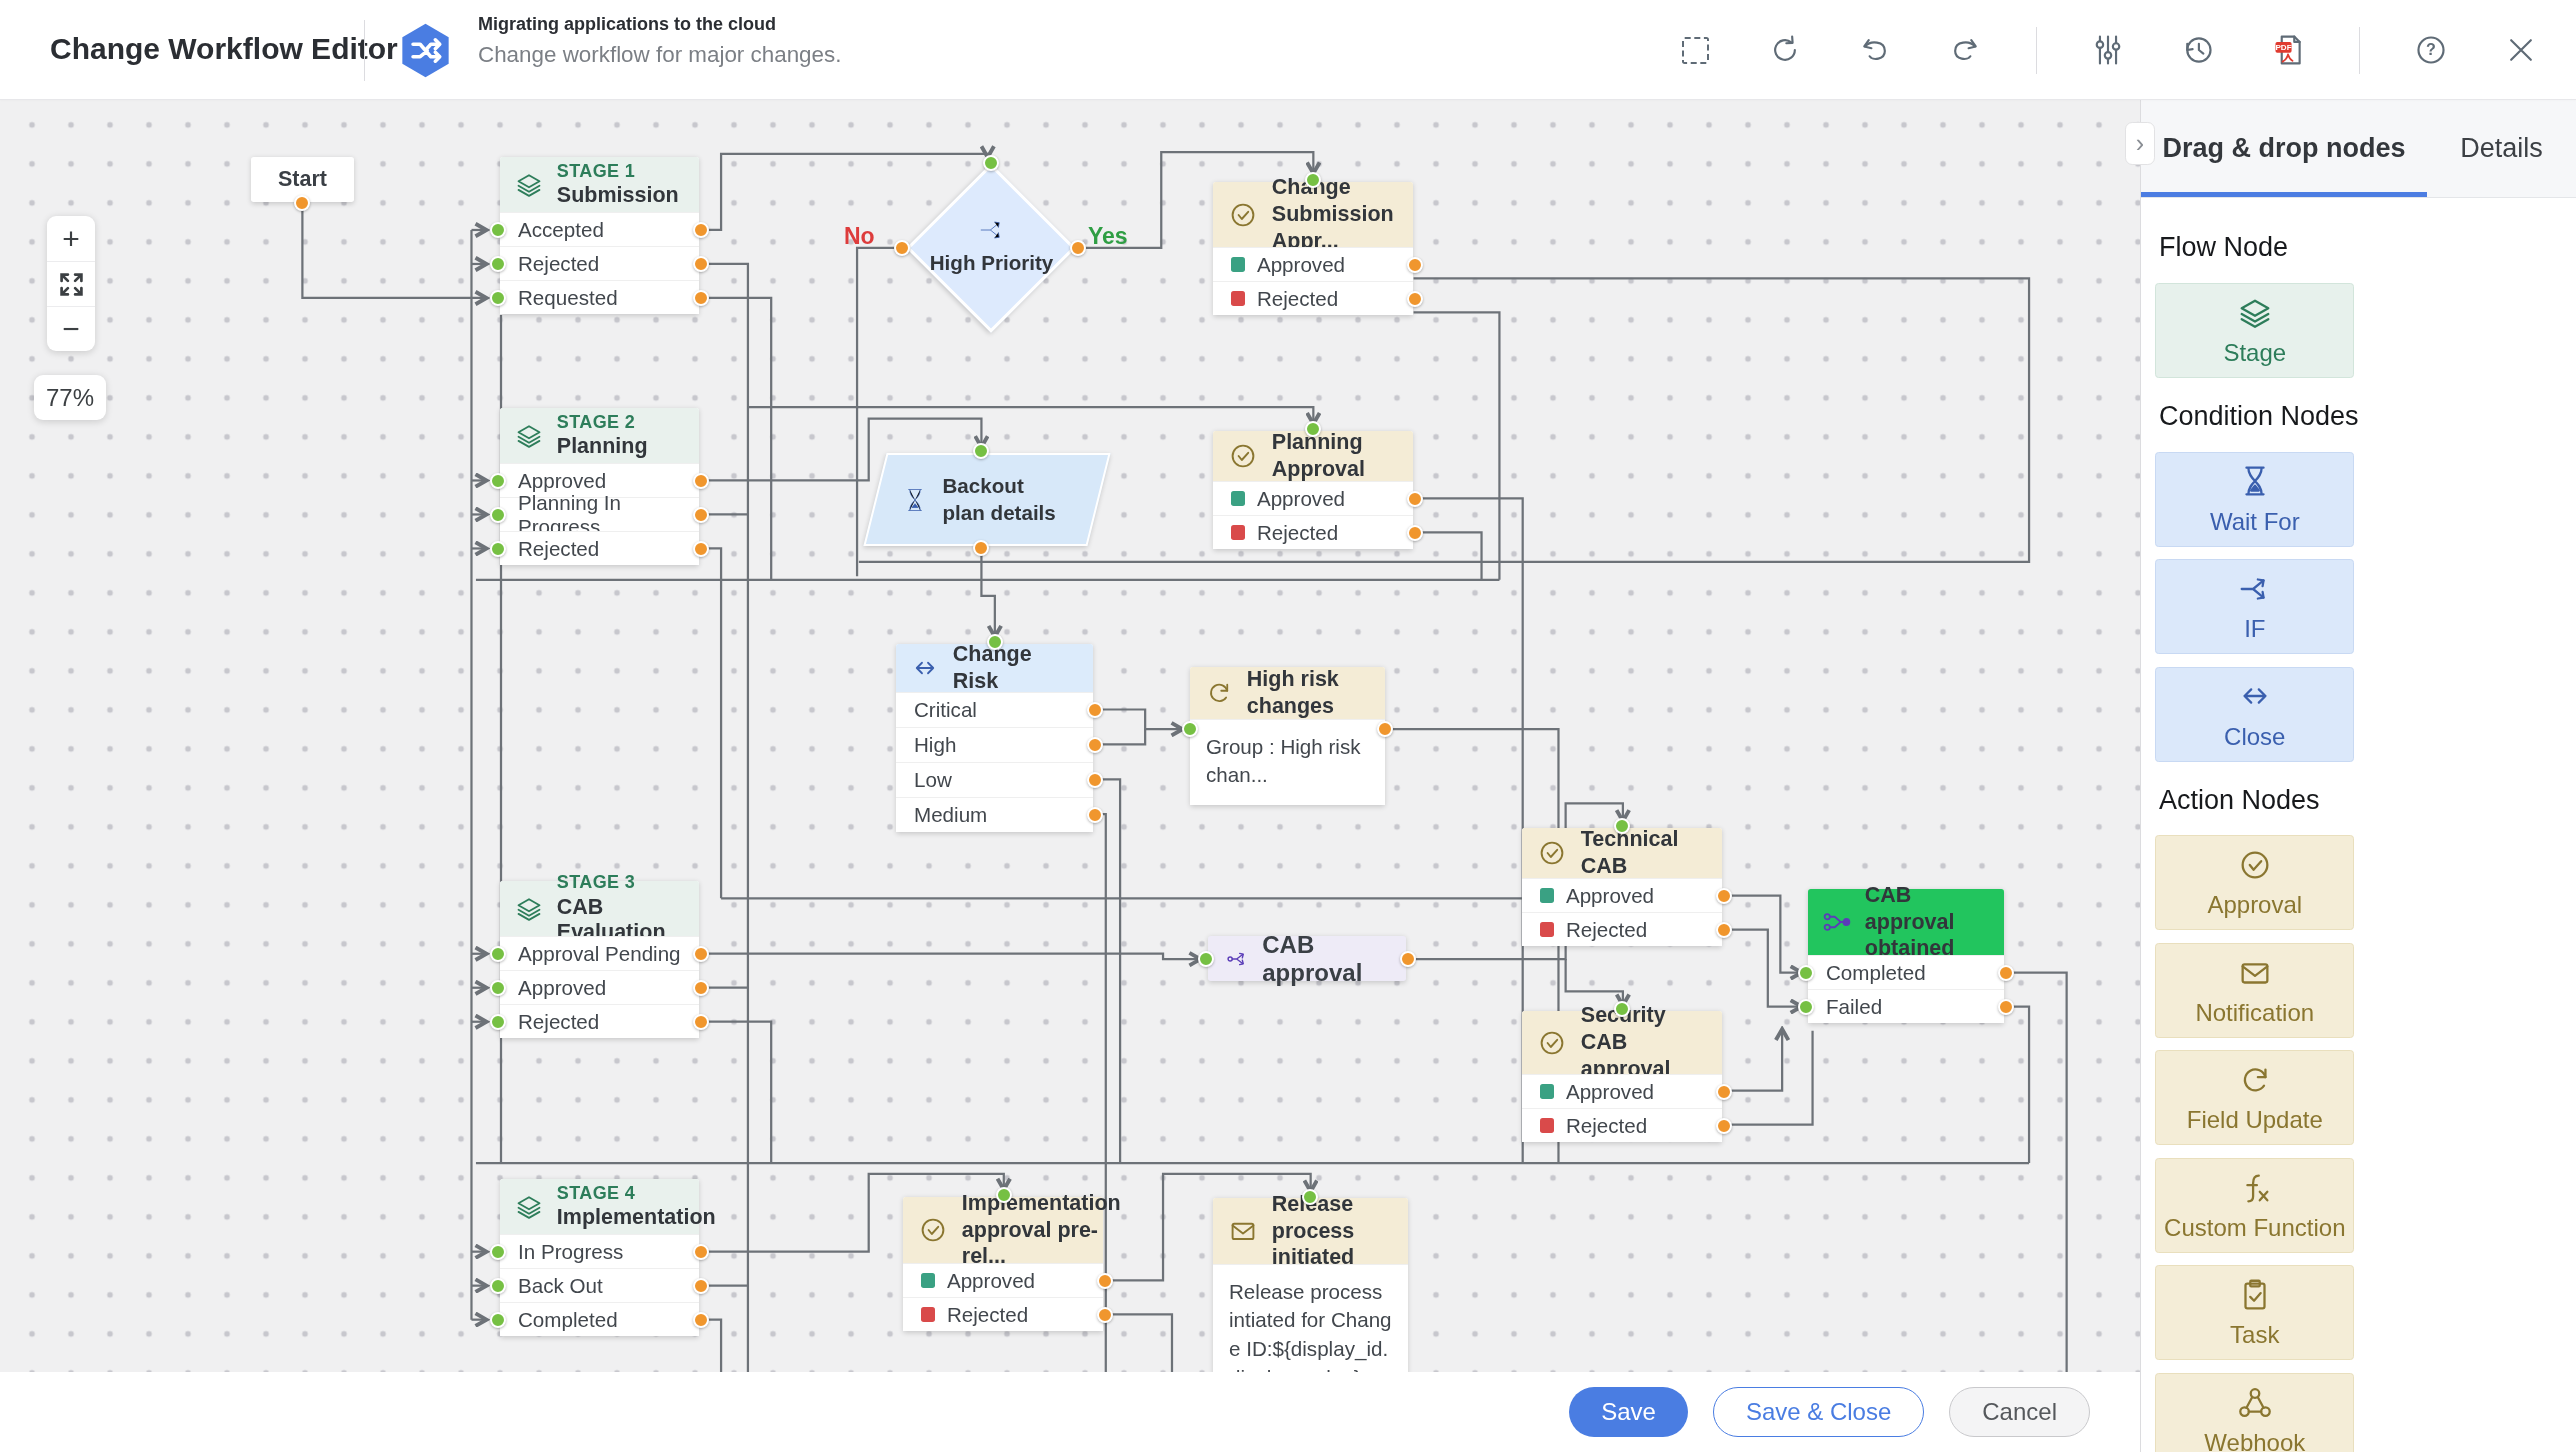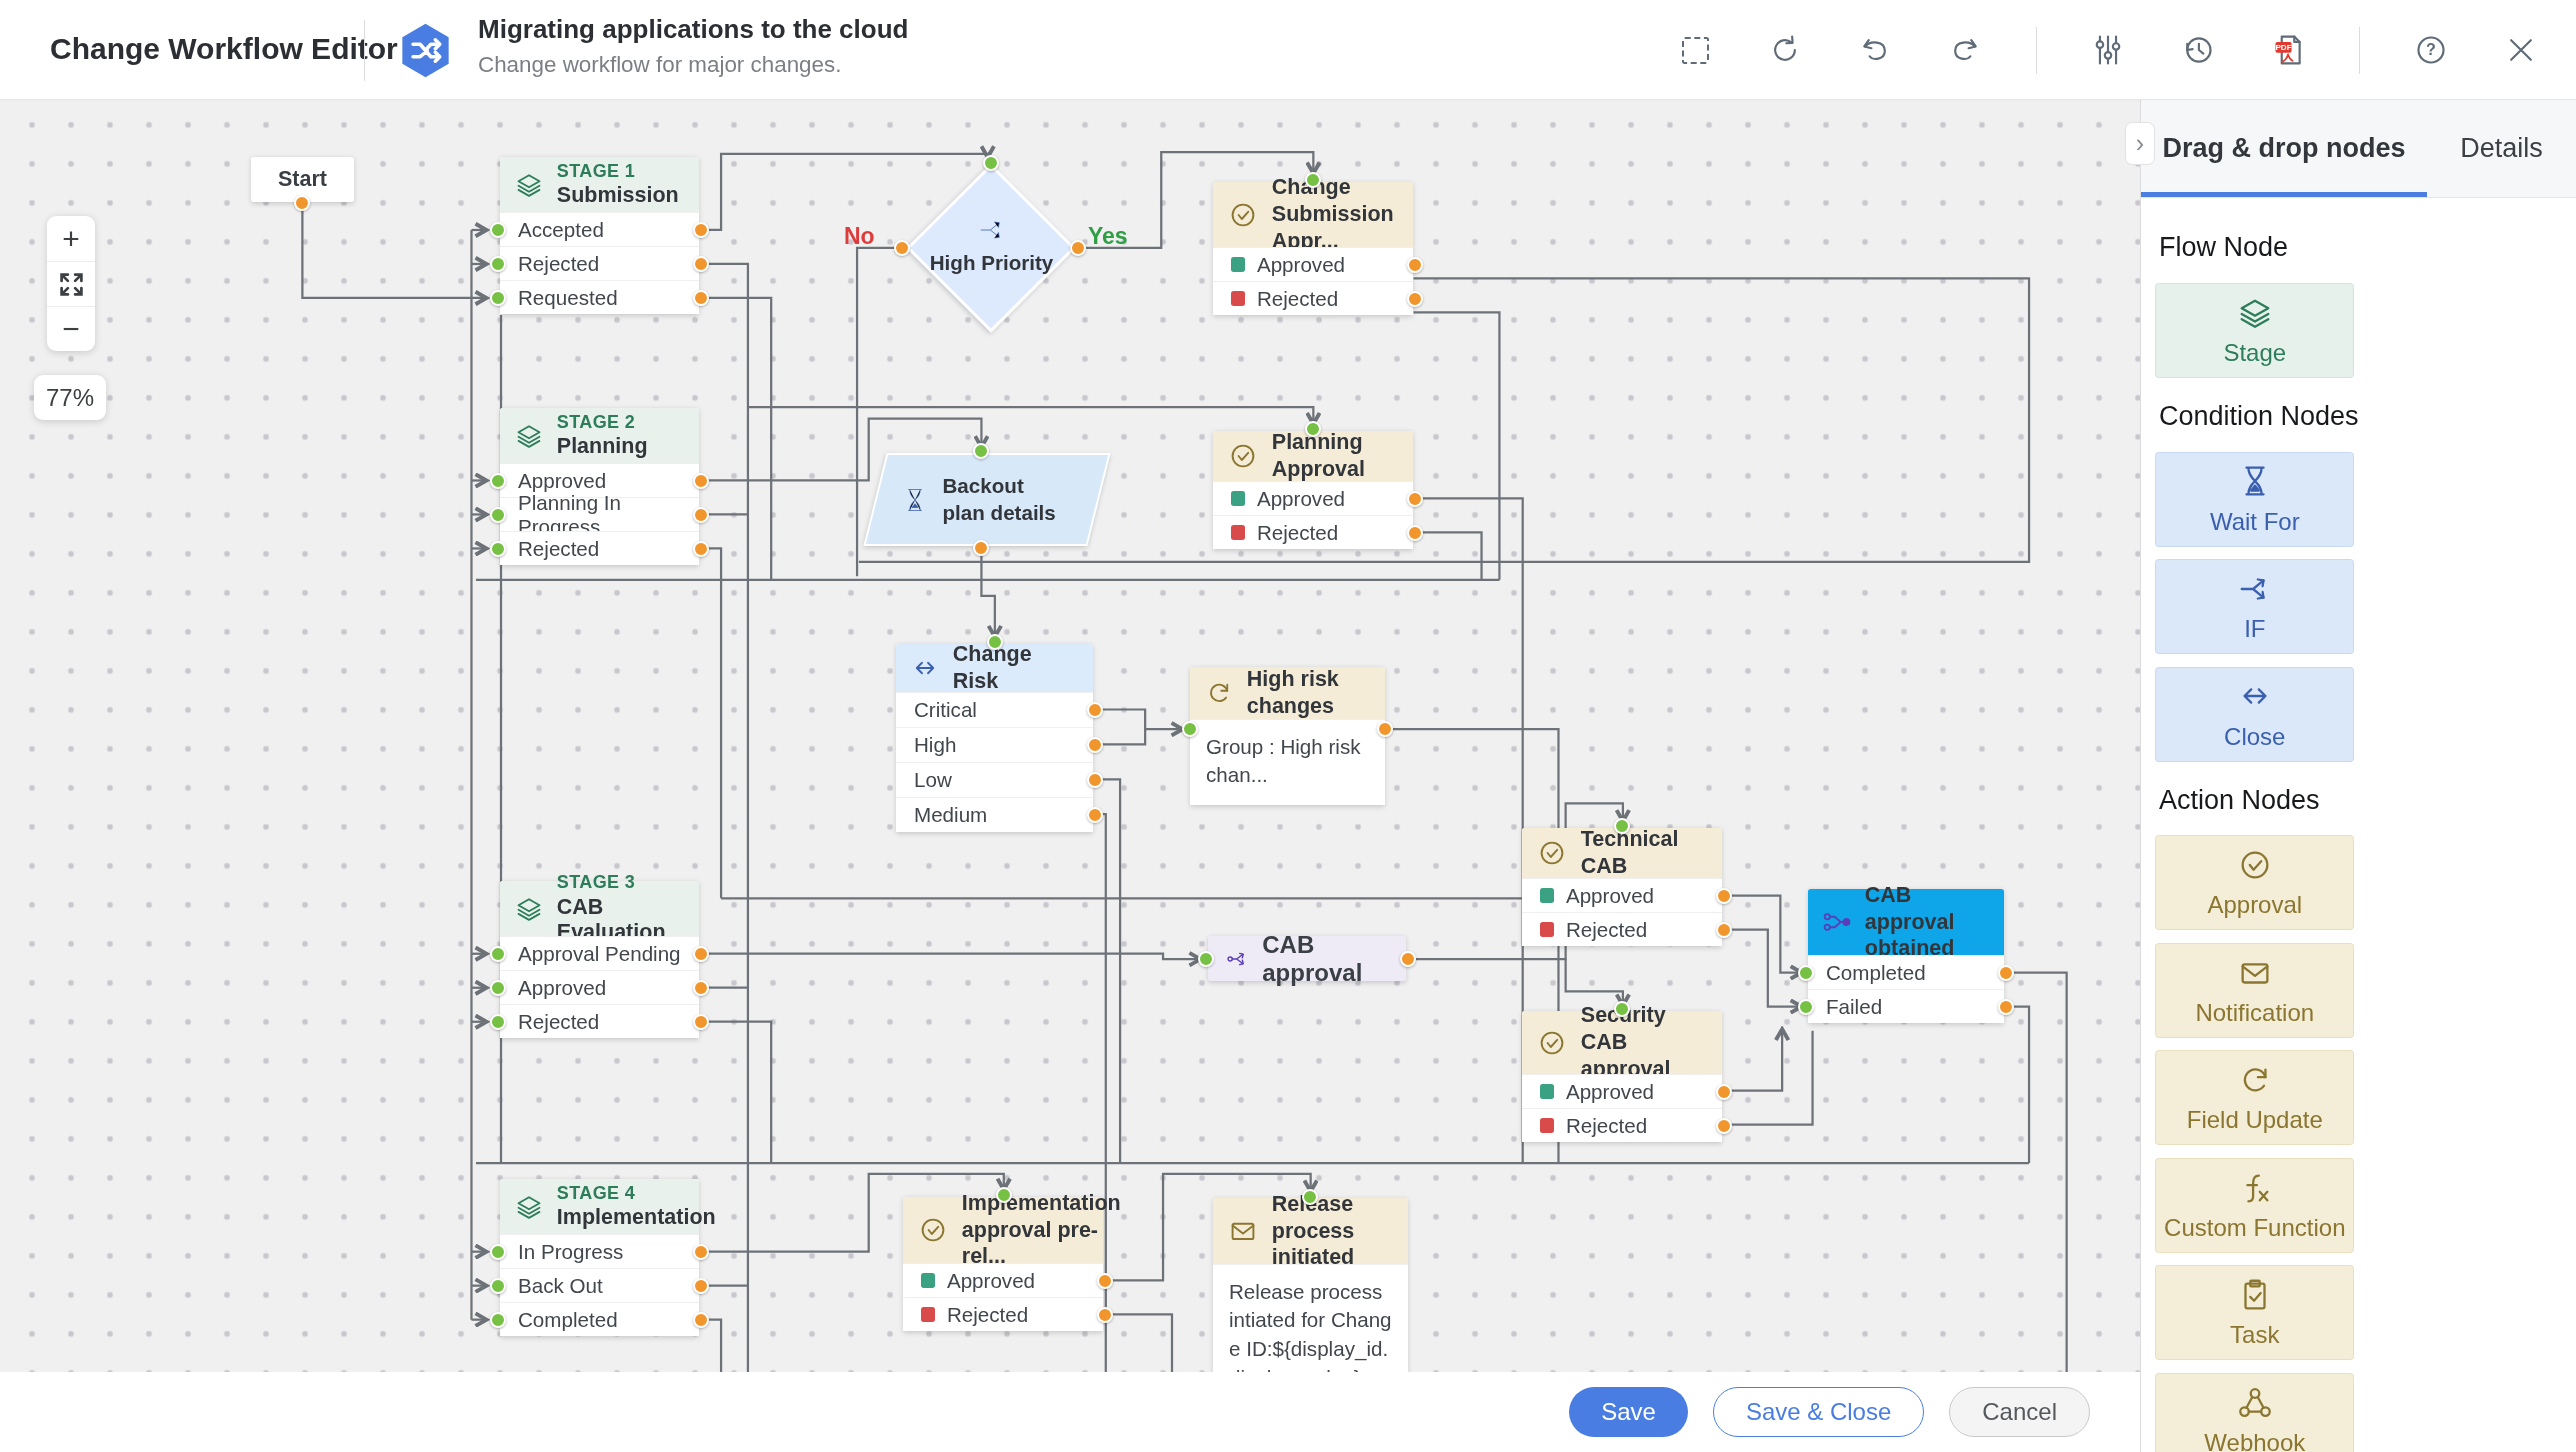--- a/index.html
+++ b/index.html
@@ -7,21 +7,21 @@
     font-family:"Liberation Sans", sans-serif; background:#fff; }
   .app { position:relative; width:2576px; height:1453px; }
 
   
   .hdr { position:absolute; left:0; top:0; width:2576px; height:100px; background:#fff;
          border-bottom:0.9px solid #e7e7ea; box-shadow:0 0.9px 2.7px rgba(0,0,0,.04); z-index:40; }
   .hdr-app-title { position:absolute; left:50px; top:32px; font-size:30px; font-weight:700; color:#2b2e33; }
   .hdr-divider { position:absolute; left:364px; top:19.7px; width:0.9px; height:61px; background:#dcdce0; }
   .hdr-hex { position:absolute; left:397px; top:21.5px; width:57px; height:57px; }
   .hdr-titles { position:absolute; left:478px; top:14.3px; }
-  .wf-title { font-size:26px; font-weight:700; color:#2b2e33; }
+  .wf-title { font-size:18px; font-weight:700; color:#2b2e33; }
   .wf-sub { font-size:22.4px; color:#7b7f85; margin-top:7.2px; }
   .hdr-tools { position:absolute; right:36px; top:0; height:100px; display:flex; align-items:center; gap:52px; color:#ec4899; }
   .tbtn { width:38px; height:38px; display:flex; align-items:center; justify-content:center; cursor:pointer; }
   .tbtn svg { width:34px; height:34px; stroke:#5f6b76; stroke-width:2.4; fill:none; stroke-linecap:round; stroke-linejoin:round; }
   .tool-sep { width:0.9px; height:47px; background:#dcdce0; }
   .marquee { width:27px; height:27px; border:2.7px dashed #5f6b76; border-radius:2.7px; }
 
   
   .canvas { position:absolute; left:0; top:100px; width:2140px; height:1352px;
             background-color:#f0f0f1;
@@ -32,21 +32,21 @@
 
   
   .node { position:absolute; background:#fff; border-radius:2.7px;
           box-shadow:0 1.8px 5.4px rgba(0,0,0,.16); color:#3a3f45; cursor:grab; }
   .nhead { display:flex; align-items:center; gap:12.5px; padding:0 14.3px; border-radius:2.7px 2.7px 0 0; }
   .nhead .ttl { font-weight:700; font-size:21.5px; line-height:1.25; color:#32363b; }
   .nhead svg { flex:none; }
   .stage-head { background:#e9f1ed; }
   .appr-head { background:#f4ecd6; }
   .blue-head { background:#dcebfb; }
-  .purp-head { background:#0ea5e9; }
+  .purp-head { background:#22c55e; }
   .stage-tag { color:#2d7d5a; font-weight:700; font-size:18px; letter-spacing:0.4px; }
   .stage-name { font-weight:700; font-size:21.5px; color:#32363b; margin-top:1.8px; }
   .nrow { position:relative; display:flex; align-items:center; gap:11.6px; height:34px;
           padding:0 18px; border-top:0.9px solid #efefef; font-size:20.6px; color:#42474d; background:#fff; }
   .sq { width:14.3px; height:14.3px; border-radius:2.7px; flex:none; }
   .sq-ok { background:#3aa183; } .sq-bad { background:#d94a4a; }
   .dot { position:absolute; width:16px; height:16px; border-radius:50%;
          border:2.7px solid #fff; box-shadow:0 0.9px 2.7px rgba(0,0,0,.3); cursor:crosshair; }
   .din { left:-9.8px; top:50%; margin-top:-8px; background:#76c043; }
   .dout { right:-9.8px; top:50%; margin-top:-8px; background:#f0962d; }

